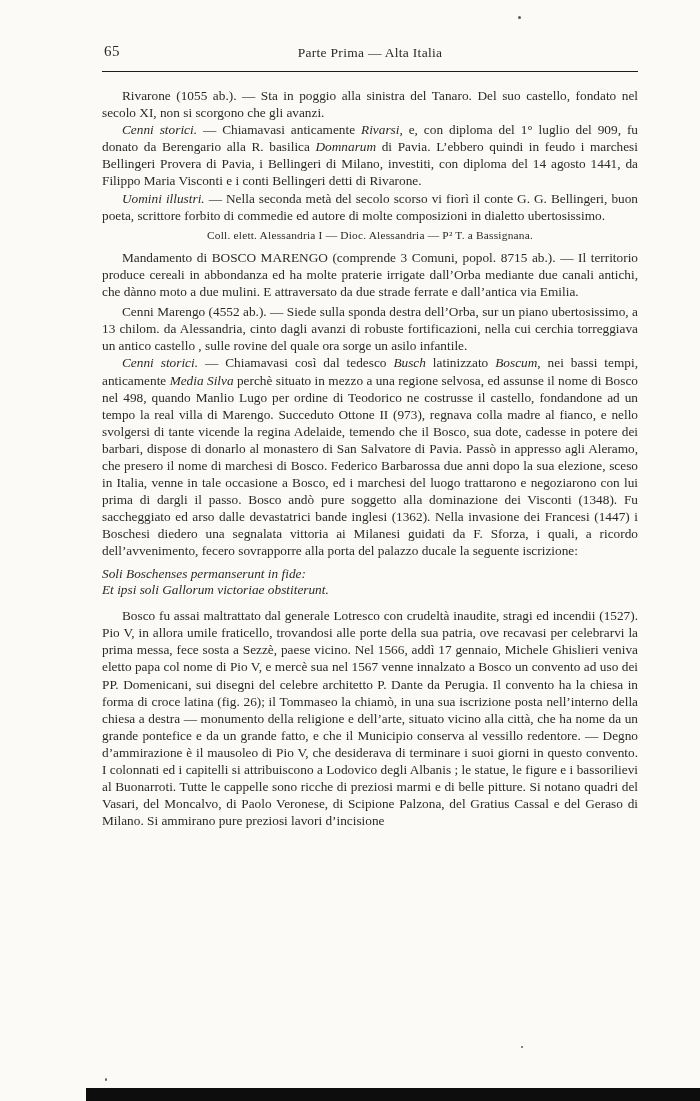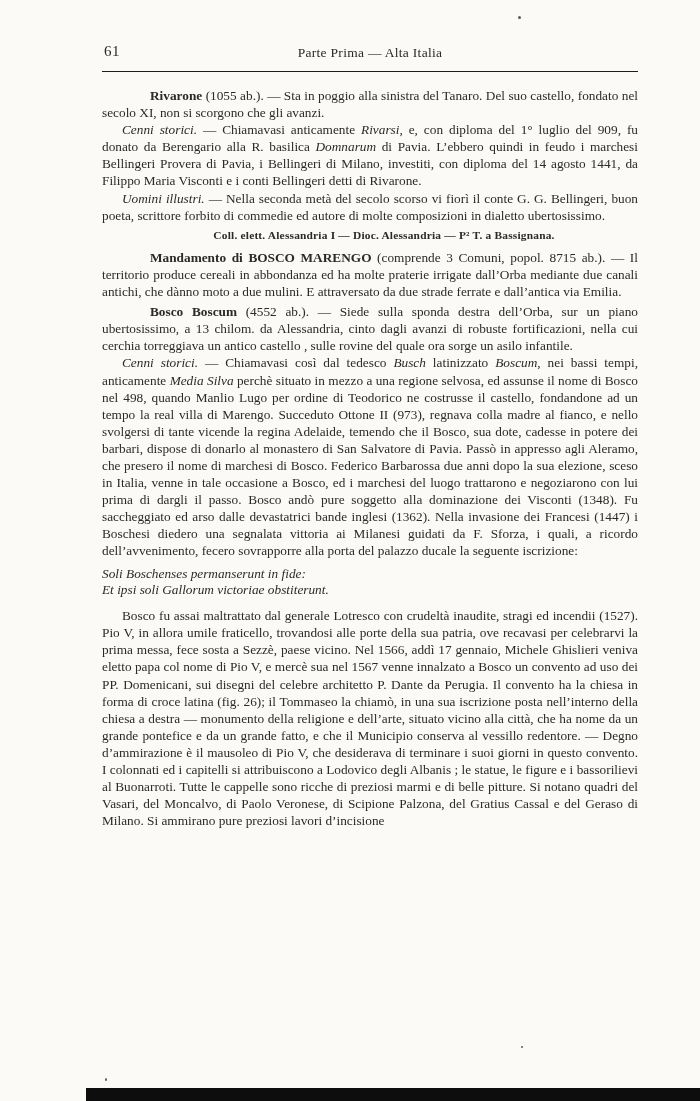--- a/index.html
+++ b/index.html
@@ -36,21 +36,21 @@
     margin: 7px 0 0 0;
   }
   .body-text {
     margin-top: 15px;
     font-size: 13.3px;
     line-height: 17.1px;
     text-align: justify;
   }
   p { margin: 0; }
   p.indent { text-indent: 20px; }
-  .b { font-weight: bold; margin-left: 28px; }
+  .b { font-weight: normal; }
   .i { font-style: italic; }
   p.coll-line {
     text-align: center;
     text-indent: 0;
     font-size: 11.4px;
     letter-spacing: .2px;
     margin: 3px 0 5px 0;
   }
   p.mandamento { margin-top: 5px; }
   p.bosco { margin-top: 3px; }
@@ -75,32 +75,32 @@
   }
   .speck-top { left: 518px; top: 16px; }
   .speck-mid { left: 521px; top: 1046px; width: 2px; height: 2px; }
   .speck-bottom { left: 105px; top: 1078px; width: 2px; height: 3px; }
 </style>
 </head>
 <body>
 
 <div class="page">
   <div class="running-header">
-    <span class="page-number">61</span>
+    <span class="page-number">65</span>
     <div class="header-title">Parte Prima — Alta Italia</div>
   </div>
   <hr class="header-rule">
 
   <div class="body-text">
     <p class="indent"><span class="b">Rivarone</span><span> (1055 ab.). — Sta in poggio alla sinistra del Tanaro. Del suo castello, fondato nel secolo XI, non si scorgono che gli avanzi.</span></p>
     <p class="indent"><span class="i">Cenni storici.</span><span> — Chiamavasi anticamente </span><span class="i">Rivarsi</span><span>, e, con diploma del 1° luglio del 909, fu donato da Berengario alla R. basilica </span><span class="i">Domnarum</span><span> di Pavia. L’ebbero quindi in feudo i marchesi Bellingeri Provera di Pavia, i Bellingeri di Milano, investiti, con diploma del 14 agosto 1441, da Filippo Maria Visconti e i conti Bellingeri detti di Rivarone.</span></p>
     <p class="indent"><span class="i">Uomini illustri.</span><span> — Nella seconda metà del secolo scorso vi fiorì il conte G. G. Bellingeri, buon poeta, scrittore forbito di commedie ed autore di molte composizioni in dialetto ubertosissimo.</span></p>
     <p class="coll-line"><span class="b">Coll. elett. Alessandria I — Dioc. Alessandria — P² T. a Bassignana.</span></p>
     <p class="indent mandamento"><span class="b">Mandamento di BOSCO MARENGO</span><span> (comprende 3 Comuni, popol. 8715 ab.). — Il territorio produce cereali in abbondanza ed ha molte praterie irrigate dall’Orba mediante due canali antichi, che dànno moto a due mulini. E attraversato da due strade ferrate e dall’antica via Emilia.</span></p>
-    <p class="indent bosco"><span class="b">Bosco Boscum</span><span> (4552 ab.). — Siede sulla sponda destra dell’Orba, sur un piano ubertosissimo, a 13 chilom. da Alessandria, cinto dagli avanzi di robuste fortificazioni, nella cui cerchia torreggiava un antico castello , sulle rovine del quale ora sorge un asilo infantile.</span></p>
+    <p class="indent bosco"><span class="b">Cenni Marengo</span><span> (4552 ab.). — Siede sulla sponda destra dell’Orba, sur un piano ubertosissimo, a 13 chilom. da Alessandria, cinto dagli avanzi di robuste fortificazioni, nella cui cerchia torreggiava un antico castello , sulle rovine del quale ora sorge un asilo infantile.</span></p>
     <p class="indent"><span class="i">Cenni storici.</span><span> — Chiamavasi così dal tedesco </span><span class="i">Busch</span><span> latinizzato </span><span class="i">Boscum</span><span>, nei bassi tempi, anticamente </span><span class="i">Media Silva</span><span> perchè situato in mezzo a una regione selvosa, ed assunse il nome di Bosco nel 498, quando Manlio Lugo per ordine di Teodorico ne costrusse il castello, fondandone ad un tempo la real villa di Marengo. Succeduto Ottone II (973), regnava colla madre al fianco, e nello svolgersi di tante vicende la regina Adelaide, temendo che il Bosco, sua dote, cadesse in potere dei barbari, dispose di donarlo al monastero di San Salvatore di Pavia. Passò in appresso agli Aleramo, che presero il nome di marchesi di Bosco. Federico Barbarossa due anni dopo la sua elezione, sceso in Italia, venne in tale occasione a Bosco, ed i marchesi del luogo trattarono e negoziarono con lui prima di dargli il passo. Bosco andò pure soggetto alla dominazione dei Visconti (1348). Fu saccheggiato ed arso dalle devastatrici bande inglesi (1362). Nella invasione dei Francesi (1447) i Boschesi diedero una segnalata vittoria ai Milanesi guidati da F. Sforza, i quali, a ricordo dell’avvenimento, fecero sovrapporre alla porta del palazzo ducale la seguente iscrizione:</span></p>
     <p class="quote-line quote-first"><span class="i">Soli Boschenses permanserunt in fide:</span></p>
     <p class="quote-line quote-last"><span class="i">Et ipsi soli Gallorum victoriae obstiterunt.</span></p>
     <p class="indent"><span>Bosco fu assai maltrattato dal generale Lotresco con crudeltà inaudite, stragi ed incendii (1527). Pio V, in allora umile fraticello, trovandosi alle porte della sua patria, ove recavasi per celebrarvi la prima messa, fece sosta a Sezzè, paese vicino. Nel 1566, addì 17 gennaio, Michele Ghislieri veniva eletto papa col nome di Pio V, e mercè sua nel 1567 venne innalzato a Bosco un convento ad uso dei PP. Domenicani, sui disegni del celebre architetto P. Dante da Perugia. Il convento ha la chiesa in forma di croce latina (fig. 26); il Tommaseo la chiamò, in una sua iscrizione posta nell’interno della chiesa a destra — monumento della religione e dell’arte, situato vicino alla città, che ha nome da un grande pontefice e da un grande fatto, e che il Municipio conserva al vessillo redentore. — Degno d’ammirazione è il mausoleo di Pio V, che desiderava di terminare i suoi giorni in questo convento. I colonnati ed i capitelli si attribuiscono a Lodovico degli Albanis ; le statue, le figure e i bassorilievi al Buonarroti. Tutte le cappelle sono ricche di preziosi marmi e di belle pitture. Si notano quadri del Vasari, del Moncalvo, di Paolo Veronese, di Scipione Palzona, del Gratius Cassal e del Geraso di Milano. Si ammirano pure preziosi lavori d’incisione</span></p>
   </div>
 </div>
 
 <div class="speck speck-top"></div>
 <div class="speck speck-mid"></div>
 <div class="speck speck-bottom"></div>

